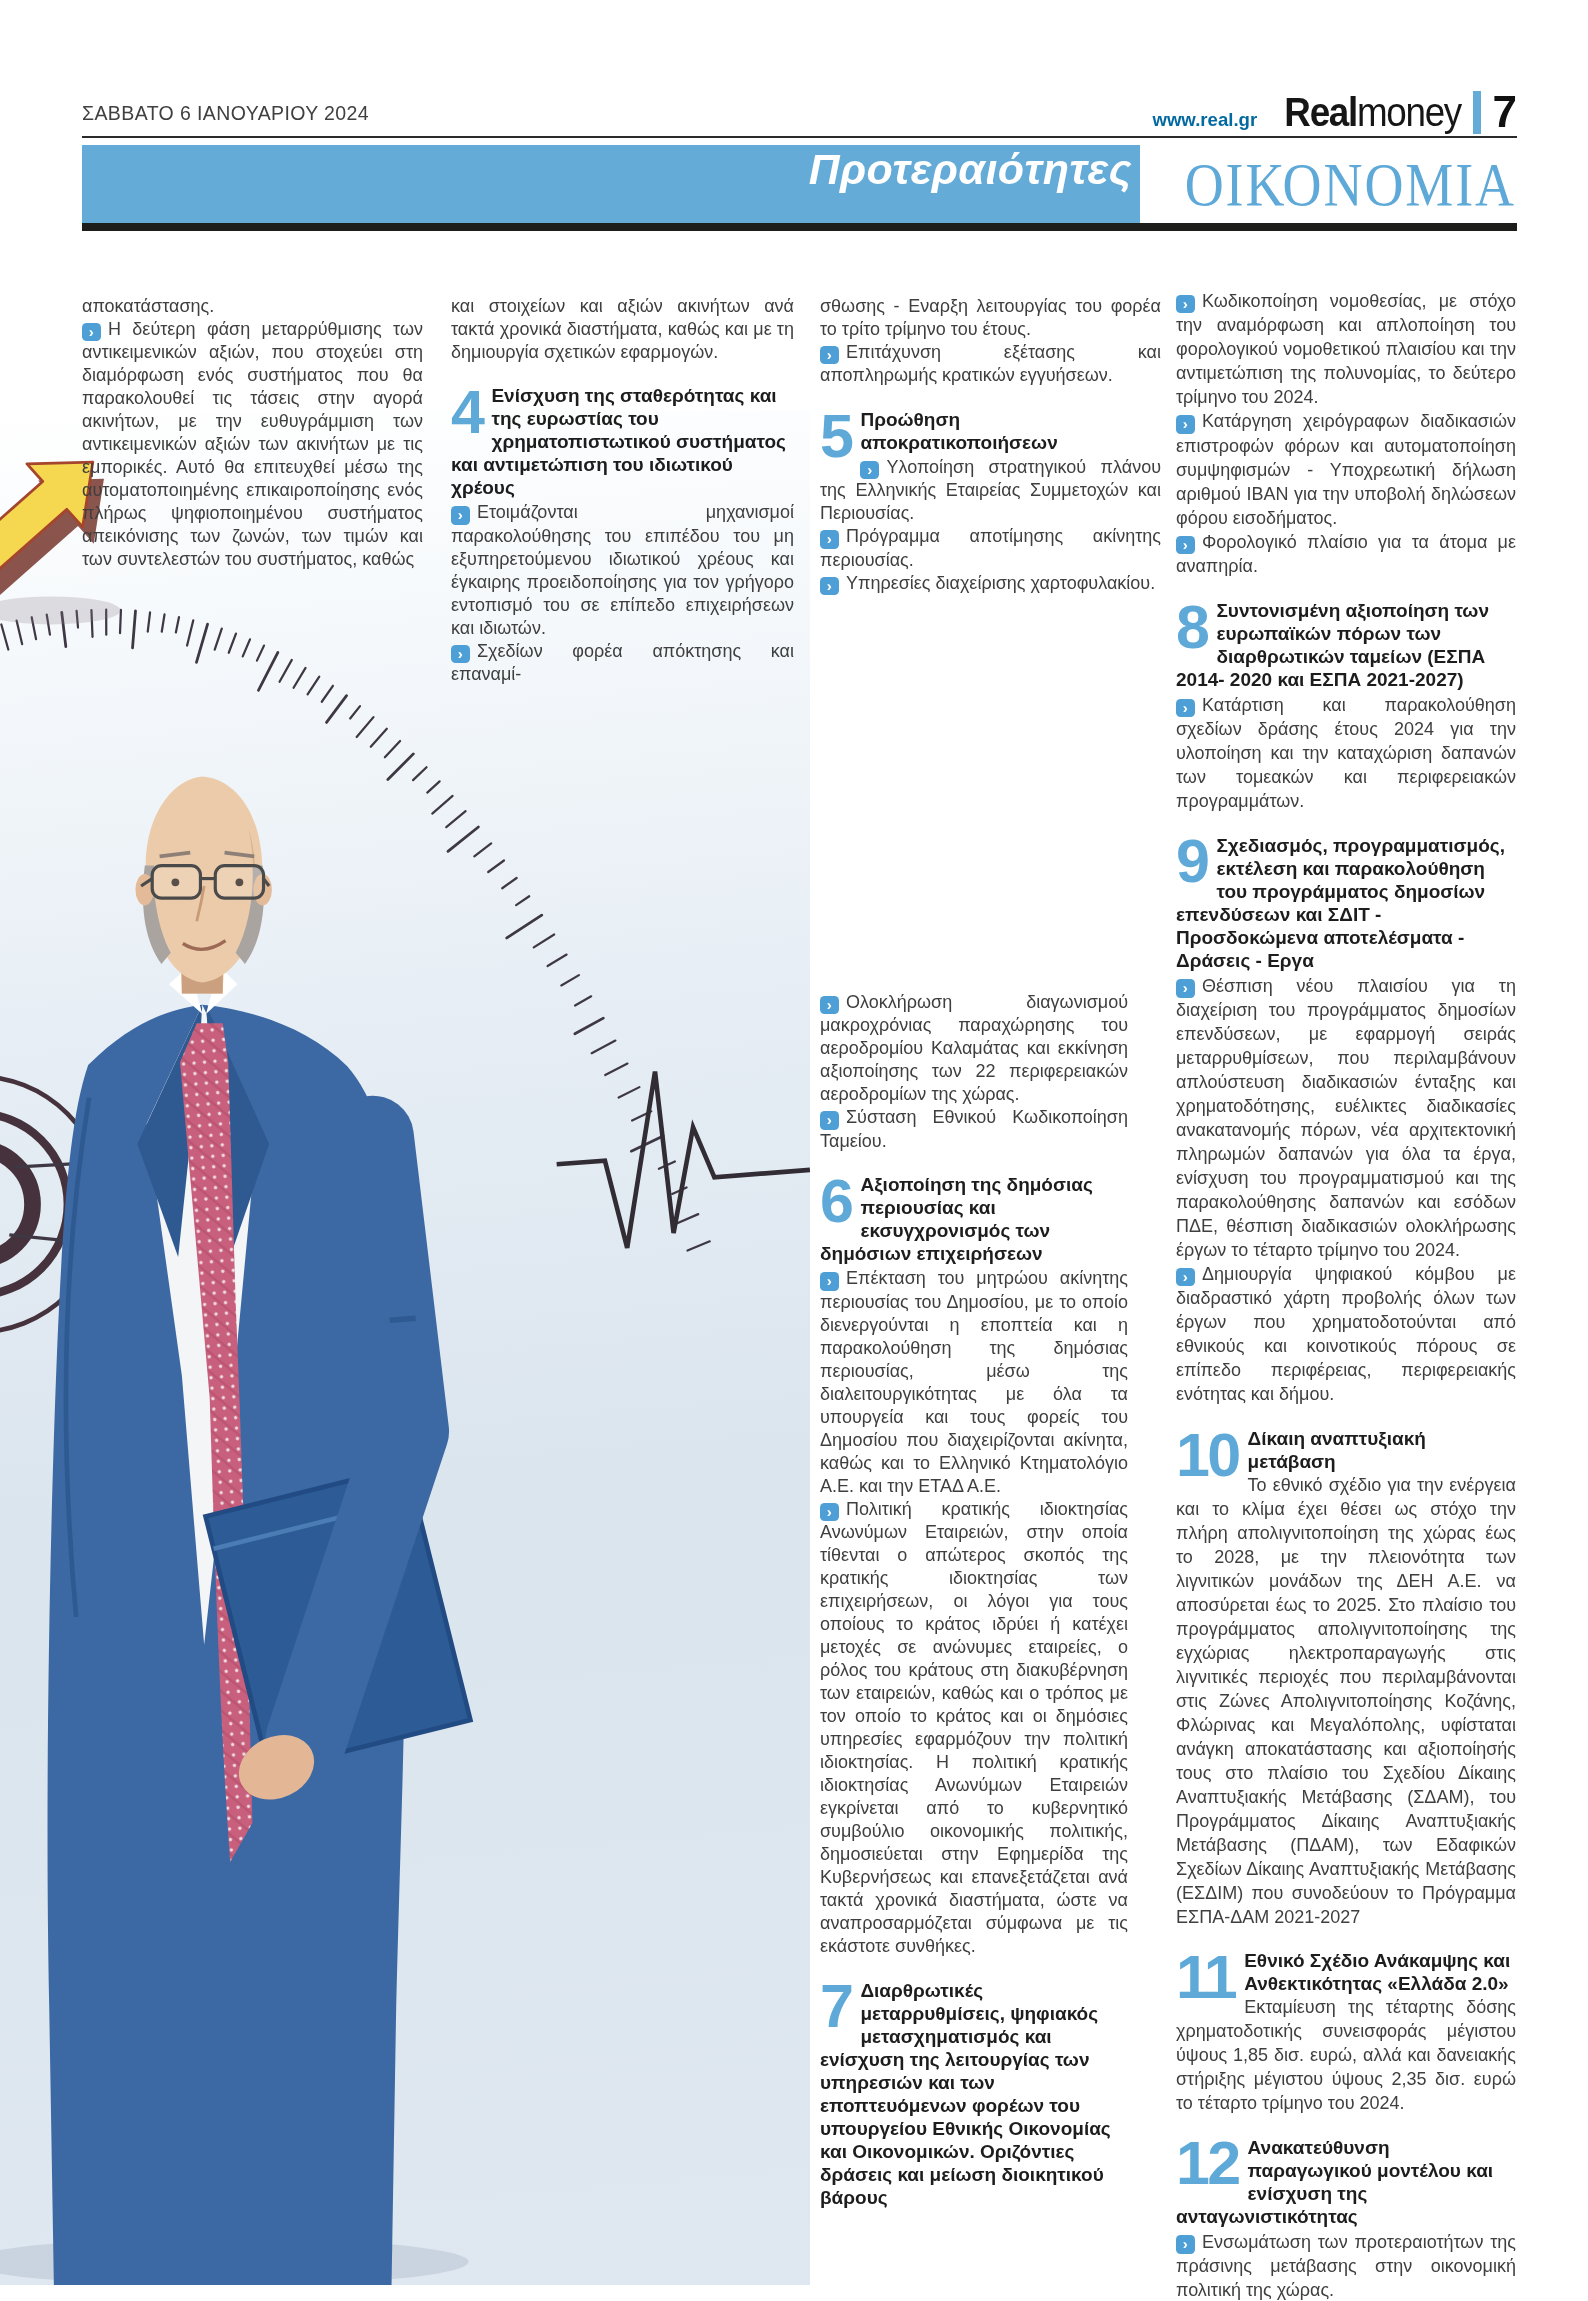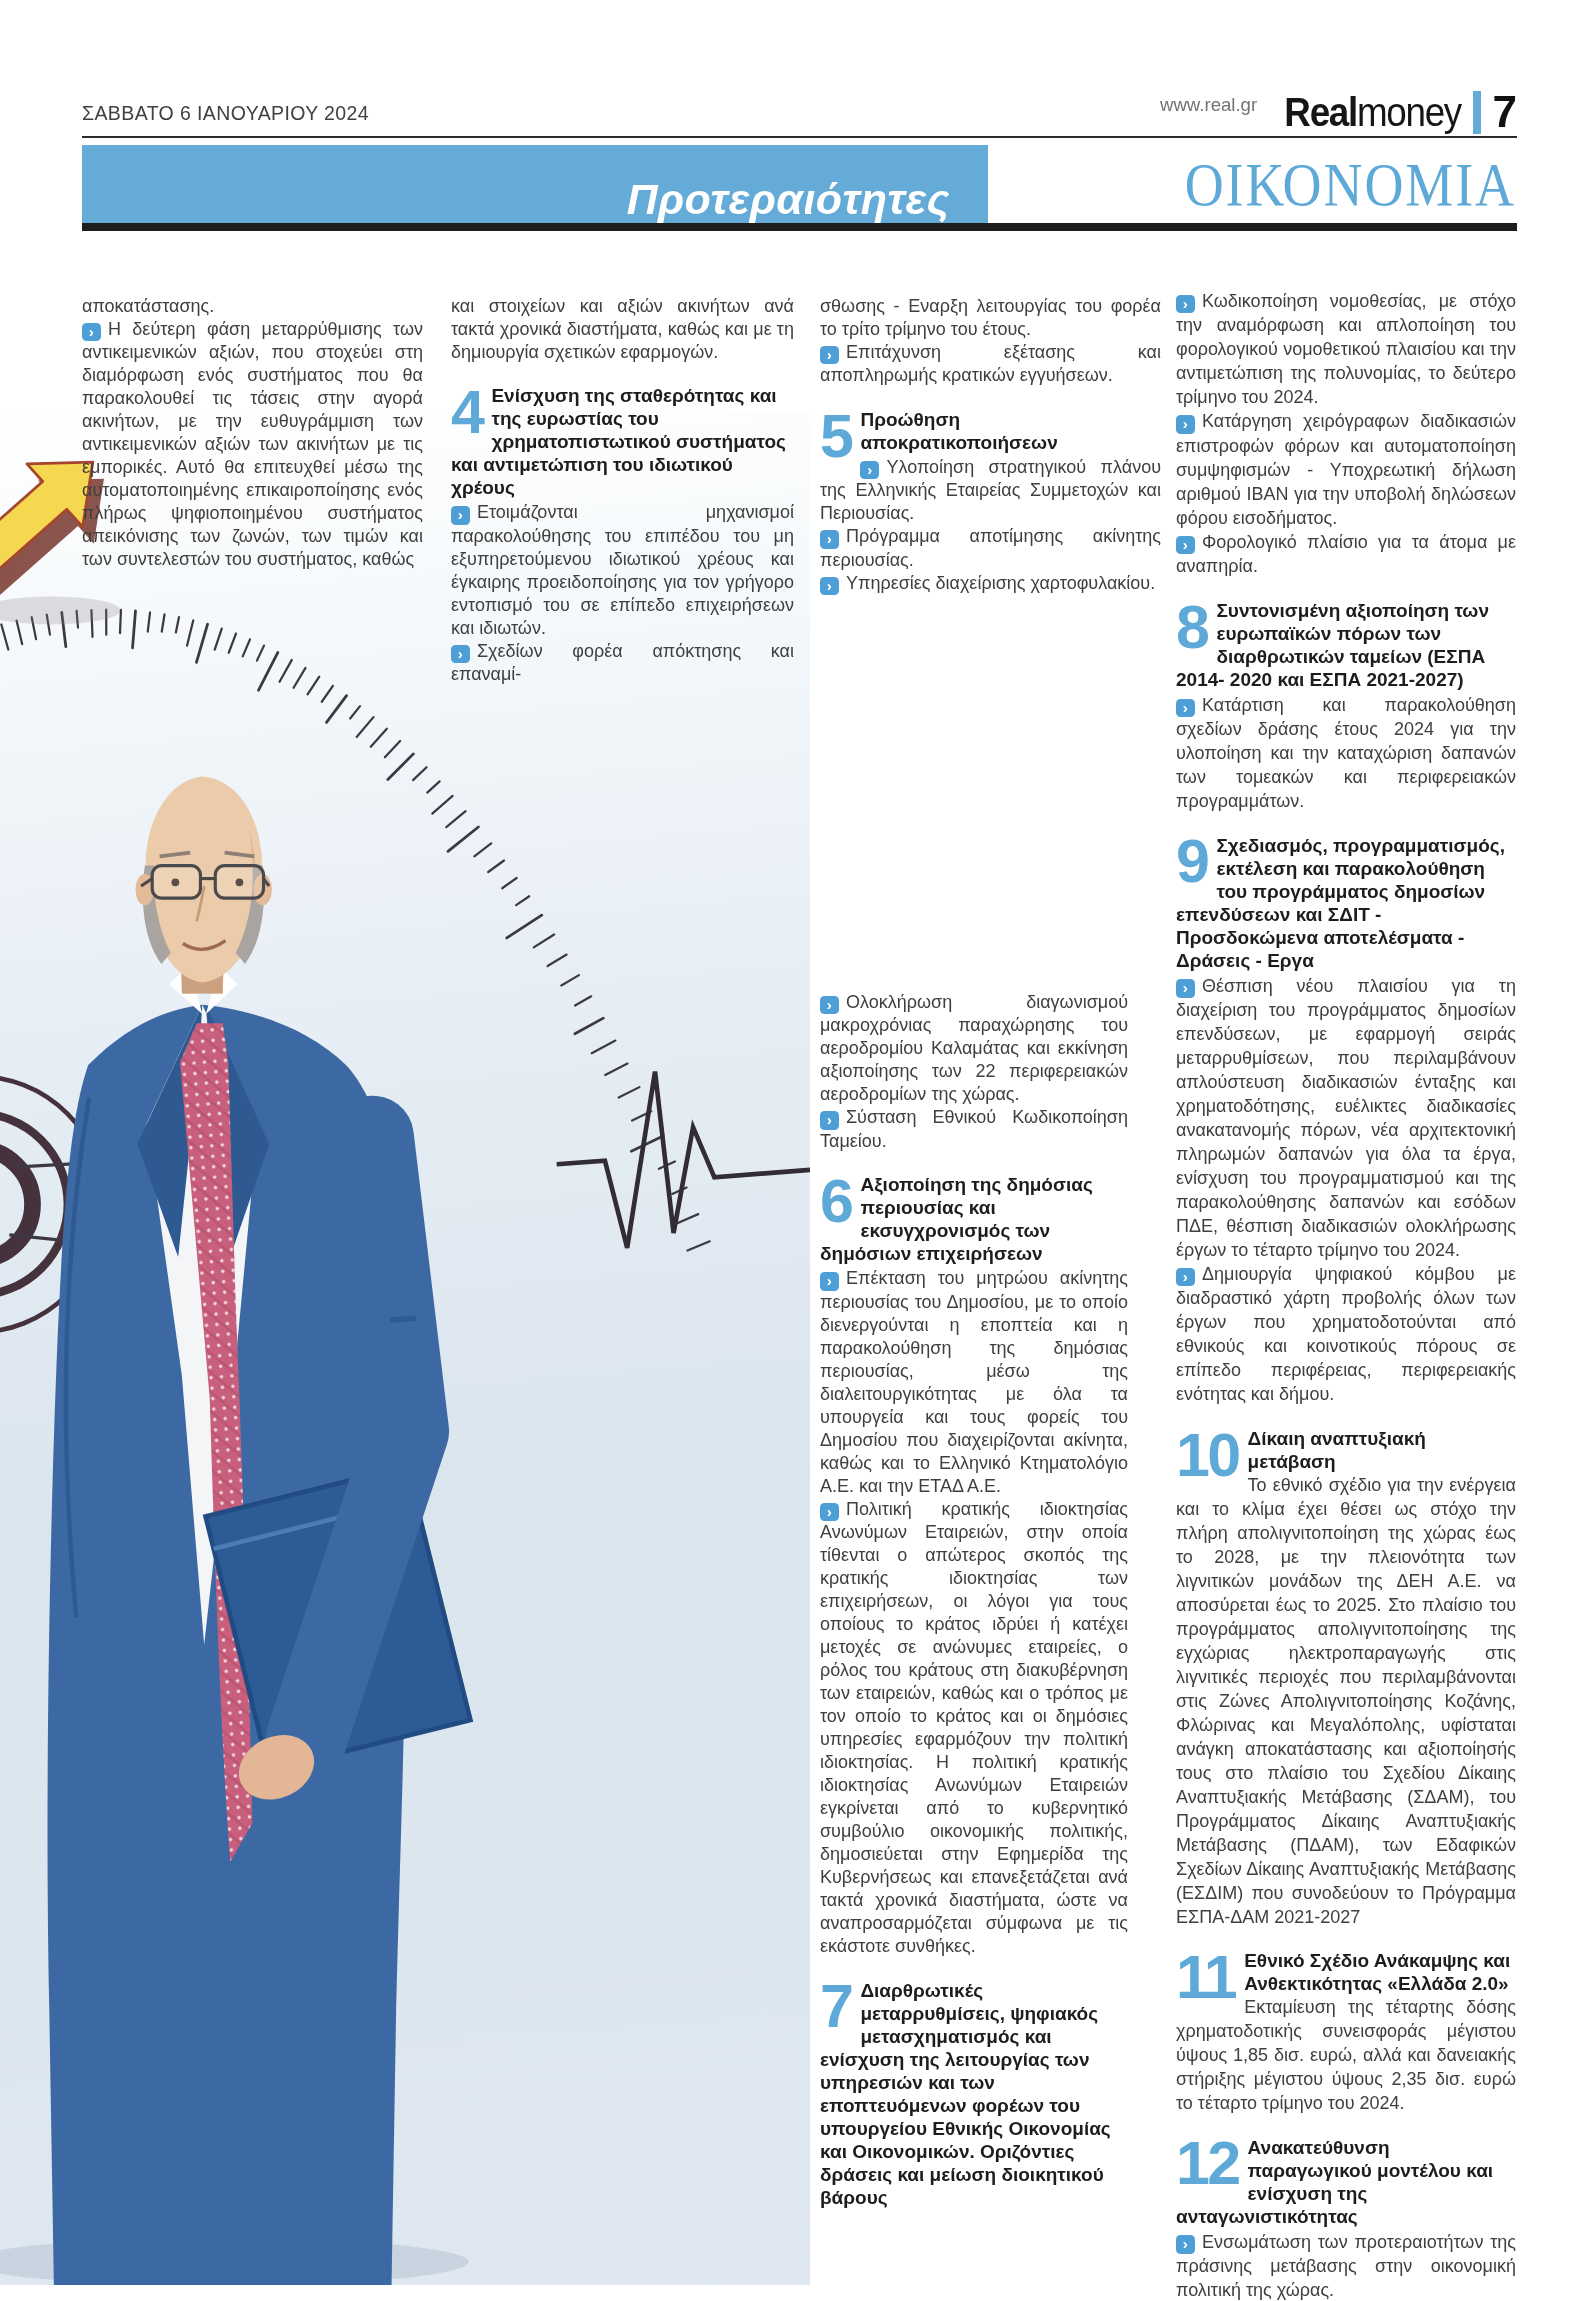--- a/index.html
+++ b/index.html
@@ -2,31 +2,31 @@
 <html lang="el" style="font-size:15px"><head>
 <meta charset="utf-8">
 <style>
   html,body{margin:0;padding:0;background:#ffffff;}
   .page{position:relative;width:1589px;height:2301px;background:#fff;overflow:hidden;
         font-family:"Liberation Sans",sans-serif;color:#3f3f3f;}
 
   
   .date{position:absolute;left:82px;top:102px;font-size:19.5px;color:#404040;letter-spacing:0.4px;}
   .masthead{position:absolute;right:72px;top:87px;display:flex;align-items:center;gap:12px;}
-  .site{font-weight:400;font-size:18.6px;color:#737373;align-self:flex-end;padding-bottom:21px;}
+  .site{font-weight:700;font-size:18.6px;color:#0369a1;align-self:flex-end;padding-bottom:6px;}
   .brand{font-size:40px;color:#161616;letter-spacing:-1.4px;display:inline-block;transform:scaleX(.92);transform-origin:right;}
   .brand .b{font-weight:700;}
   .brand .m{font-weight:400;}
   .mast-div{width:7.4px;height:43px;background:#65abd8;}
   .pagenum{font-size:44px;font-weight:700;color:#111;}
   .hrule{position:absolute;left:82px;right:72px;top:136px;height:1.9px;background:#2a2a2a;}
 
   
-  .kicker-bar{position:absolute;left:82px;top:145px;width:906px;height:79px;background:#65abd8;
-              display:flex;align-items:flex-end;justify-content:flex-end;padding-right:38px;box-sizing:border-box;}
+  .kicker-bar{position:absolute;left:82px;top:145px;width:1058px;height:79px;background:#65abd8;
+              display:flex;align-items:flex-start;justify-content:flex-end;padding-right:8px;box-sizing:border-box;}
   .kicker{color:#fff;font-size:43px;font-weight:700;font-style:italic;letter-spacing:0.5px;}
   .section-title{position:absolute;left:1020px;top:150px;width:496px;text-align:right;
                  font-family:"Liberation Serif",serif;font-weight:400;font-size:54px;color:#5ea9d8;
                  letter-spacing:1.9px;transform:scaleY(1.12);transform-origin:top right;}
   .black-bar{position:absolute;left:82px;top:223px;width:1435px;height:8.3px;background:#1d1d1b;}
 
   
   .artwork{position:absolute;left:0;top:411px;width:810px;height:1874px;
            background:linear-gradient(175deg,#ffffff 0%,#f4f8fb 14%,#e7eef5 32%,#dbe5ee 58%,#dfe8f0 100%);}
   .artwork svg{position:absolute;left:0;top:0;}

